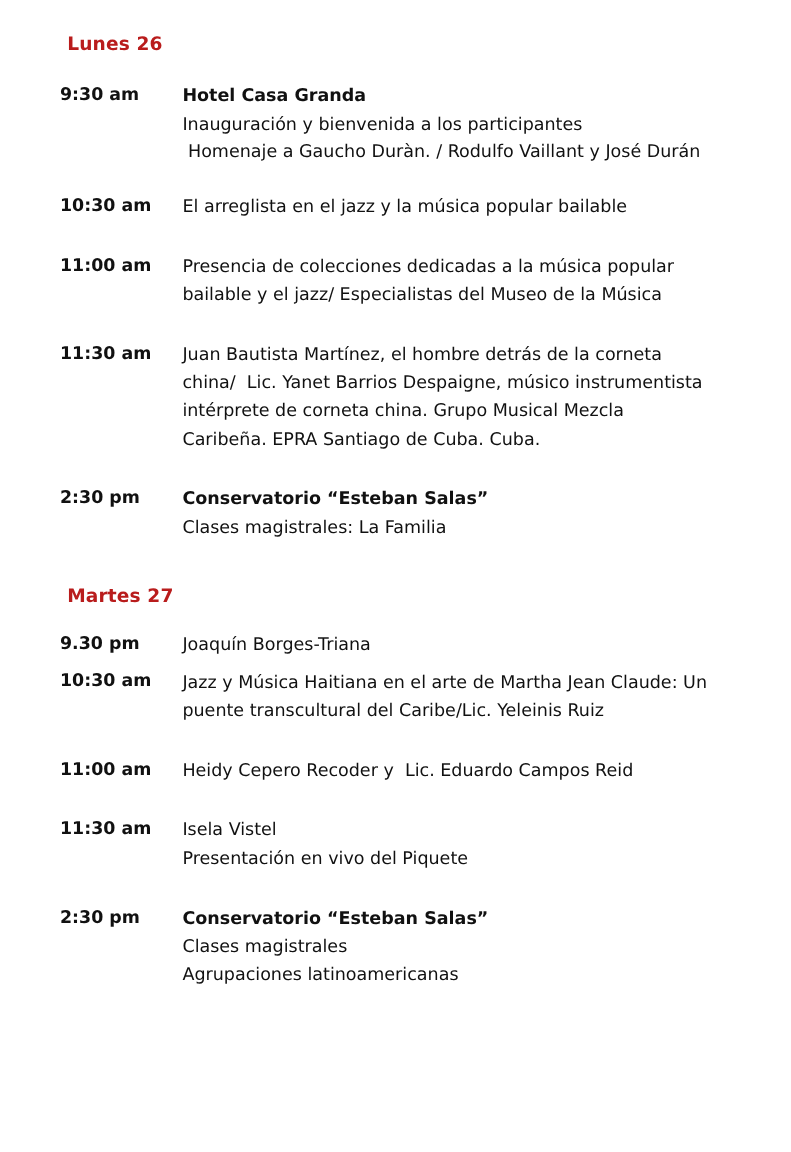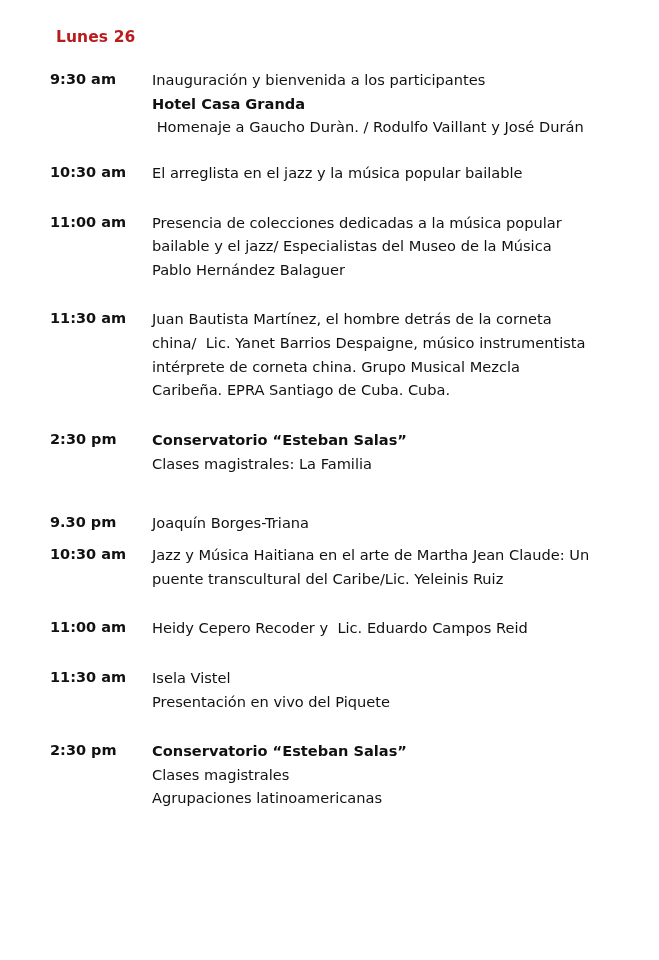--- a/index.html
+++ b/index.html
@@ -79,39 +79,38 @@
 <body>
 
 <div class="page">
   <div class="day-block first">
     <div class="day-heading">Lunes 26</div>
     <div class="entries">
 
       <div class="entry">
         <div class="time">9:30 am</div>
         <div class="desc">
+          <span class="line bold">Hotel Casa Granda</span>
           <span class="line">Inauguración y bienvenida a los participantes</span>
-          <span class="line bold">Hotel Casa Granda</span>
           <span class="line"> Homenaje a Gaucho Duràn. / Rodulfo Vaillant y José Durán</span>
         </div>
       </div>
 
       <div class="entry loose">
         <div class="time">10:30 am</div>
         <div class="desc">
           <span class="line">El arreglista en el jazz y la música popular bailable</span>
         </div>
       </div>
 
       <div class="entry loose">
         <div class="time">11:00 am</div>
         <div class="desc">
           <span class="line">Presencia de colecciones dedicadas a la música popular</span>
           <span class="line">bailable y el jazz/ Especialistas del Museo de la Música</span>
-          <span class="line">Pablo Hernández Balaguer</span>
         </div>
       </div>
 
       <div class="entry loose">
         <div class="time">11:30 am</div>
         <div class="desc">
           <span class="line">Juan Bautista Martínez, el hombre detrás de la corneta</span>
           <span class="line">china/  Lic. Yanet Barrios Despaigne, músico instrumentista</span>
           <span class="line">intérprete de corneta china. Grupo Musical Mezcla</span>
           <span class="line">Caribeña. EPRA Santiago de Cuba. Cuba.</span>
@@ -123,20 +122,21 @@
         <div class="desc">
           <span class="line bold">Conservatorio “Esteban Salas”</span>
           <span class="line">Clases magistrales: La Familia</span>
         </div>
       </div>
 
     </div>
   </div>
 
   <div class="day-block day2">
+    <div class="day-heading day2-heading">Martes 27</div>
     <div class="entries">
 
       <div class="entry tight">
         <div class="time">9.30 pm</div>
         <div class="desc">
           <span class="line">Joaquín Borges-Triana</span>
         </div>
       </div>
 
       <div class="entry loose">

